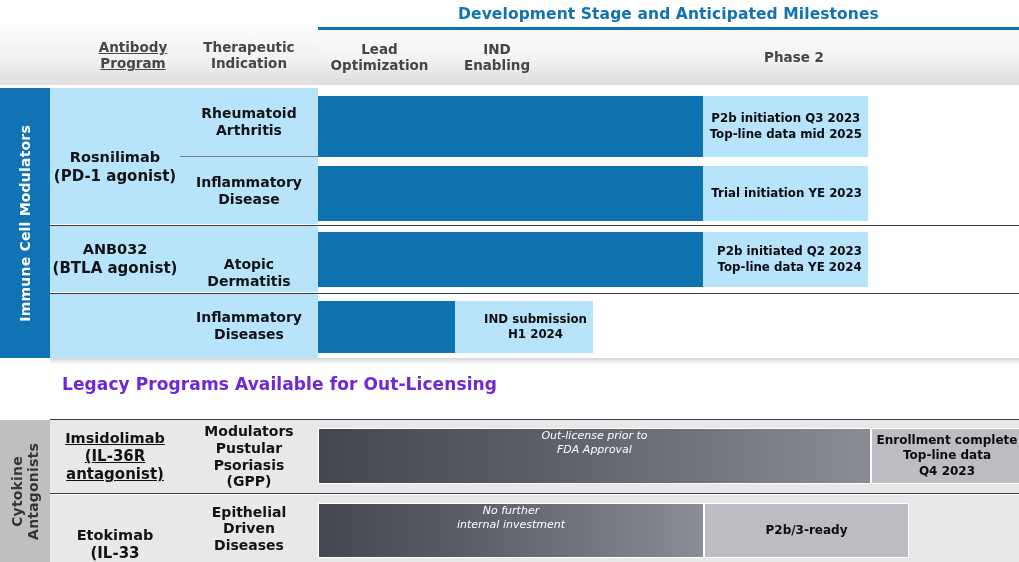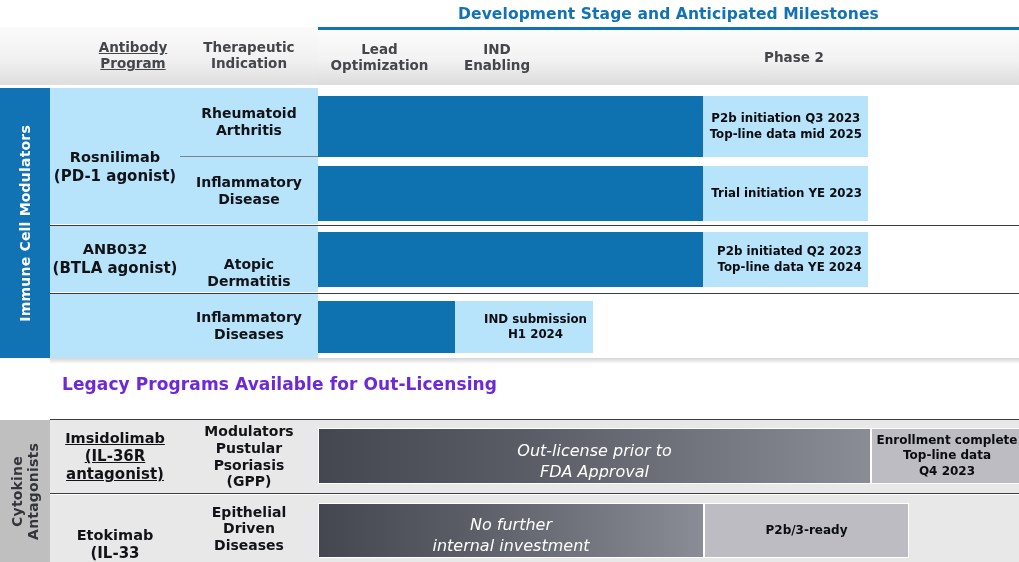--- a/index.html
+++ b/index.html
@@ -69,22 +69,22 @@
     position: absolute; background: #B7E3FB;
     display: flex; align-items: center; justify-content: flex-end;
     text-align: center; color: #0a0c10;
     font-size: 11.8px; font-weight: bold; line-height: 1.28;
   }
   .mile-blue.pad { padding: 0 6px; }
 
   .bar-gray {
     position: absolute;
     background: linear-gradient(to right,#44474f 0%,#5a5d66 38%,#74777f 72%,#8a8d95 100%);
-    display: flex; align-items: flex-end; justify-content: center;
-    color: #ffffff; font-style: italic; font-size: 16px; line-height: 1.3;
+    display: flex; align-items: flex-start; justify-content: center;
+    color: #ffffff; font-style: italic; font-size: 11px; line-height: 1.3;
     text-align: center;
     border: 1px solid #ffffff;
   }
   .mile-gray {
     position: absolute; background: #BCBCC2;
     display: flex; align-items: center; justify-content: center;
     text-align: center; color: #0a0c10;
     font-size: 12px; font-weight: bold; line-height: 1.28;
     border: 1px solid #ffffff;
   }

